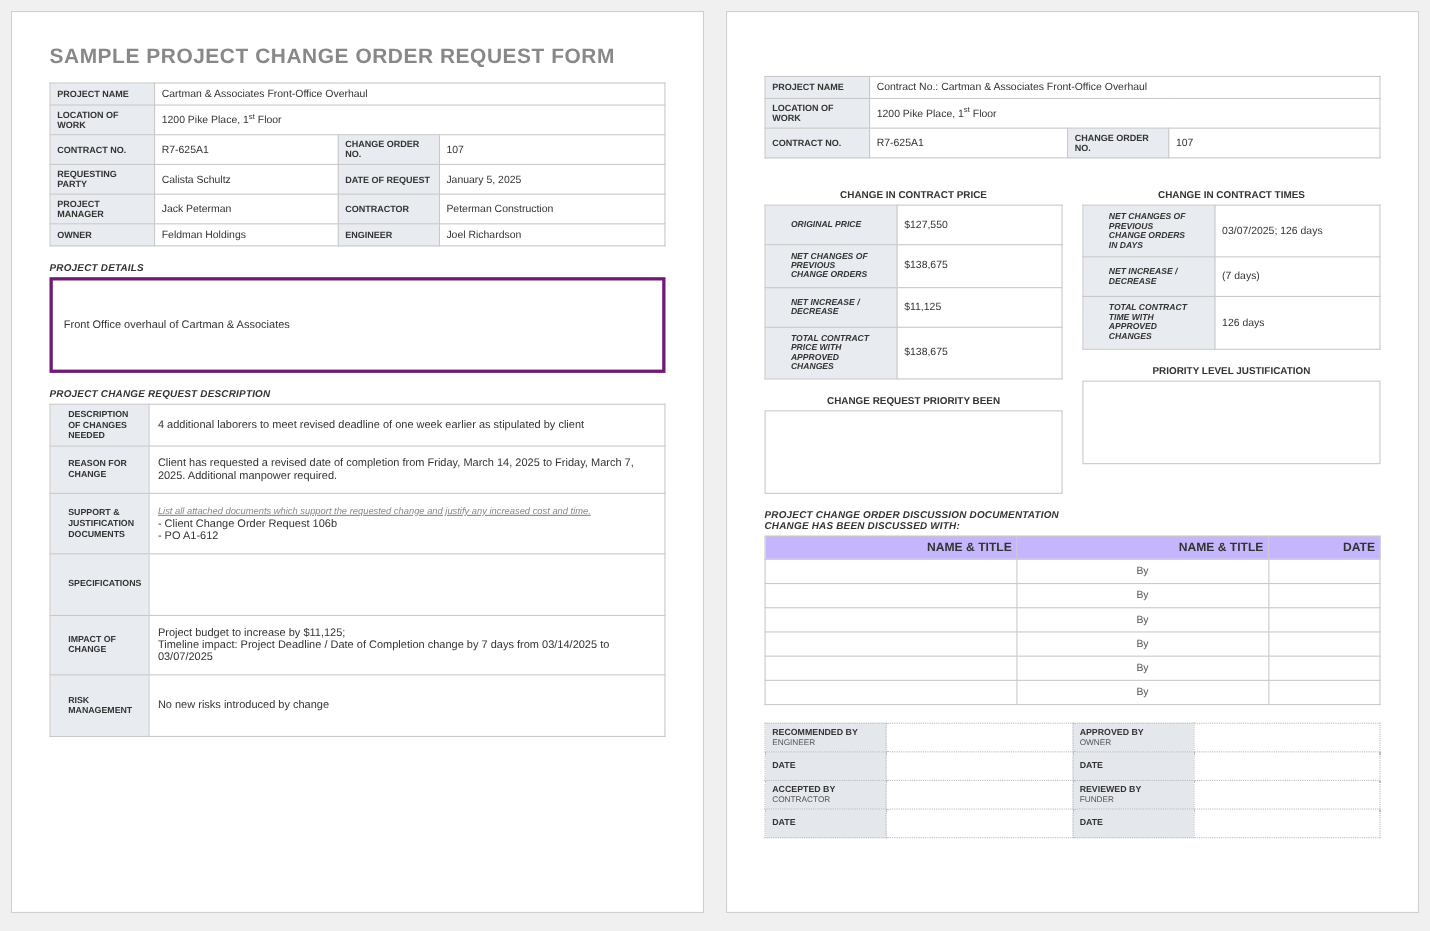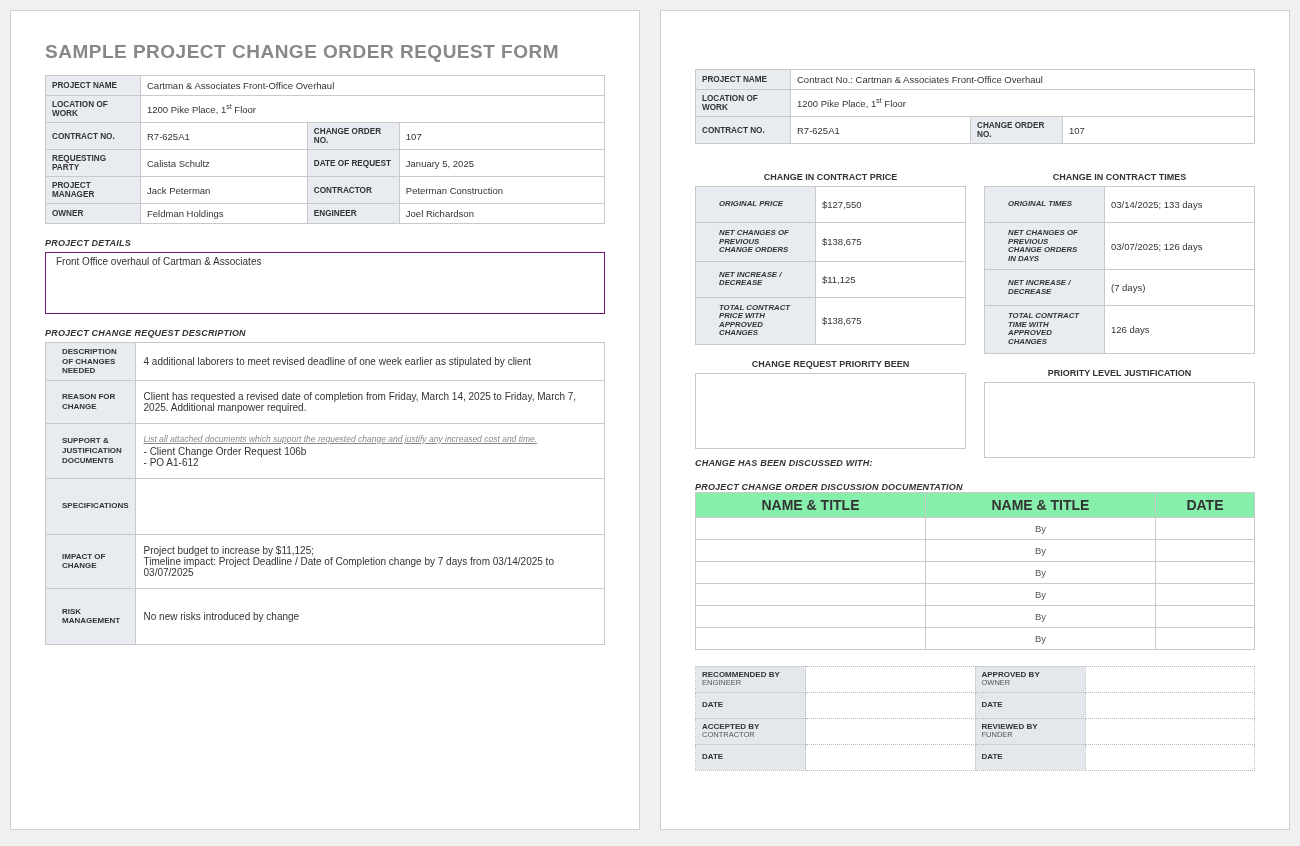--- a/index.html
+++ b/index.html
@@ -56,22 +56,22 @@
     font-style: italic;
   }
   .section-title-center {
     font-weight: bold;
     font-size: 9px;
     margin-top: 14px;
     margin-bottom: 4px;
     text-align: center;
   }
   .details-box {
-    border: 1px solid #701a75;
-    padding: 3px 10px;
+    border: 3px solid #701a75;
+    padding: 35px 10px;
     min-height: 62px;
     font-size: 10px;
   }
   .empty-box {
     border: 1px solid #c9c9c9;
     min-height: 76px;
   }
   .desc-table td { font-size: 10px; padding-left: 16px; }
   .desc-table .hdr { width: 72px; font-size: 8px; line-height: 1.2; }
   .desc-table td.val { padding: 10px 8px; }
@@ -79,24 +79,24 @@
   .two-col {
     display: flex;
     gap: 18px;
     margin-top: 14px;
     justify-content: space-between;
   }
   .two-col > div { flex: 1; }
   .price-table .hdr { width: 120px; font-size: 7.8px; line-height: 1.1; padding: 6px 23px; font-style: italic; }
   .price-table td { height: 36px; }
   .disc-table th {
-    background: #86efac;
-    font-weight: bold;
-    text-align: center;
-    font-size: 14px;
+    background: #c4b5fd;
+    font-weight: bold;
+    text-align: right;
+    font-size: 11px;
     padding: 4px;
   }
   .disc-table td { height: 22px; text-align: center; }
   .disc-table td.by::after { content: "By"; color: #555; }
   .sig-table td { border: 1px dotted #bbb; height: 26px; }
   .sig-table .hdr { border: 1px dotted #bbb; background: #e4e7ec; width: 110px; font-size: 8px; line-height: 1.1; padding: 4px 6px;}
   .sig-table .sub { font-weight: normal; font-size: 7.5px; display:block; color:#555;}
   sup { font-size: 7px; }
 </style>
 </head>
@@ -229,45 +229,41 @@
       </tbody>
         </table>
       <div class="section-title-center">CHANGE REQUEST PRIORITY BEEN</div>
       <div class="empty-box"></div>
     </div>
 
     <div>
       <div class="section-title-center">CHANGE IN CONTRACT TIMES</div>
       <table class="price-table">
         <tbody>
-            <tr>
-          <td class="hdr">ORIGINAL TIMES</td>
-          <td>03/14/2025; 133 days</td>
-        </tr>
         <tr>
           <td class="hdr">NET CHANGES OF PREVIOUS CHANGE ORDERS IN DAYS</td>
           <td>03/07/2025; 126 days</td>
         </tr>
         <tr>
           <td class="hdr">NET INCREASE / DECREASE</td>
           <td>(7 days)</td>
         </tr>
         <tr>
           <td class="hdr">TOTAL CONTRACT TIME WITH APPROVED CHANGES</td>
           <td>126 days</td>
         </tr>
       </tbody>
         </table>
       <div class="section-title-center">PRIORITY LEVEL JUSTIFICATION</div>
       <div class="empty-box"></div>
     </div>
   </div>
 
+  <div class="section-title" style="margin-bottom:0;">PROJECT CHANGE ORDER DISCUSSION DOCUMENTATION</div>
   <div class="section-title" style="margin-top:0;">CHANGE HAS BEEN DISCUSSED WITH:</div>
-  <div class="section-title" style="margin-bottom:0;">PROJECT CHANGE ORDER DISCUSSION DOCUMENTATION</div>
   <table class="disc-table">
     <tbody>
         <tr>
       <th>NAME &amp; TITLE</th>
       <th>NAME &amp; TITLE</th>
       <th class="date-col">DATE</th>
     </tr>
     <tr>
           <td></td>
           <td class="by"></td>

